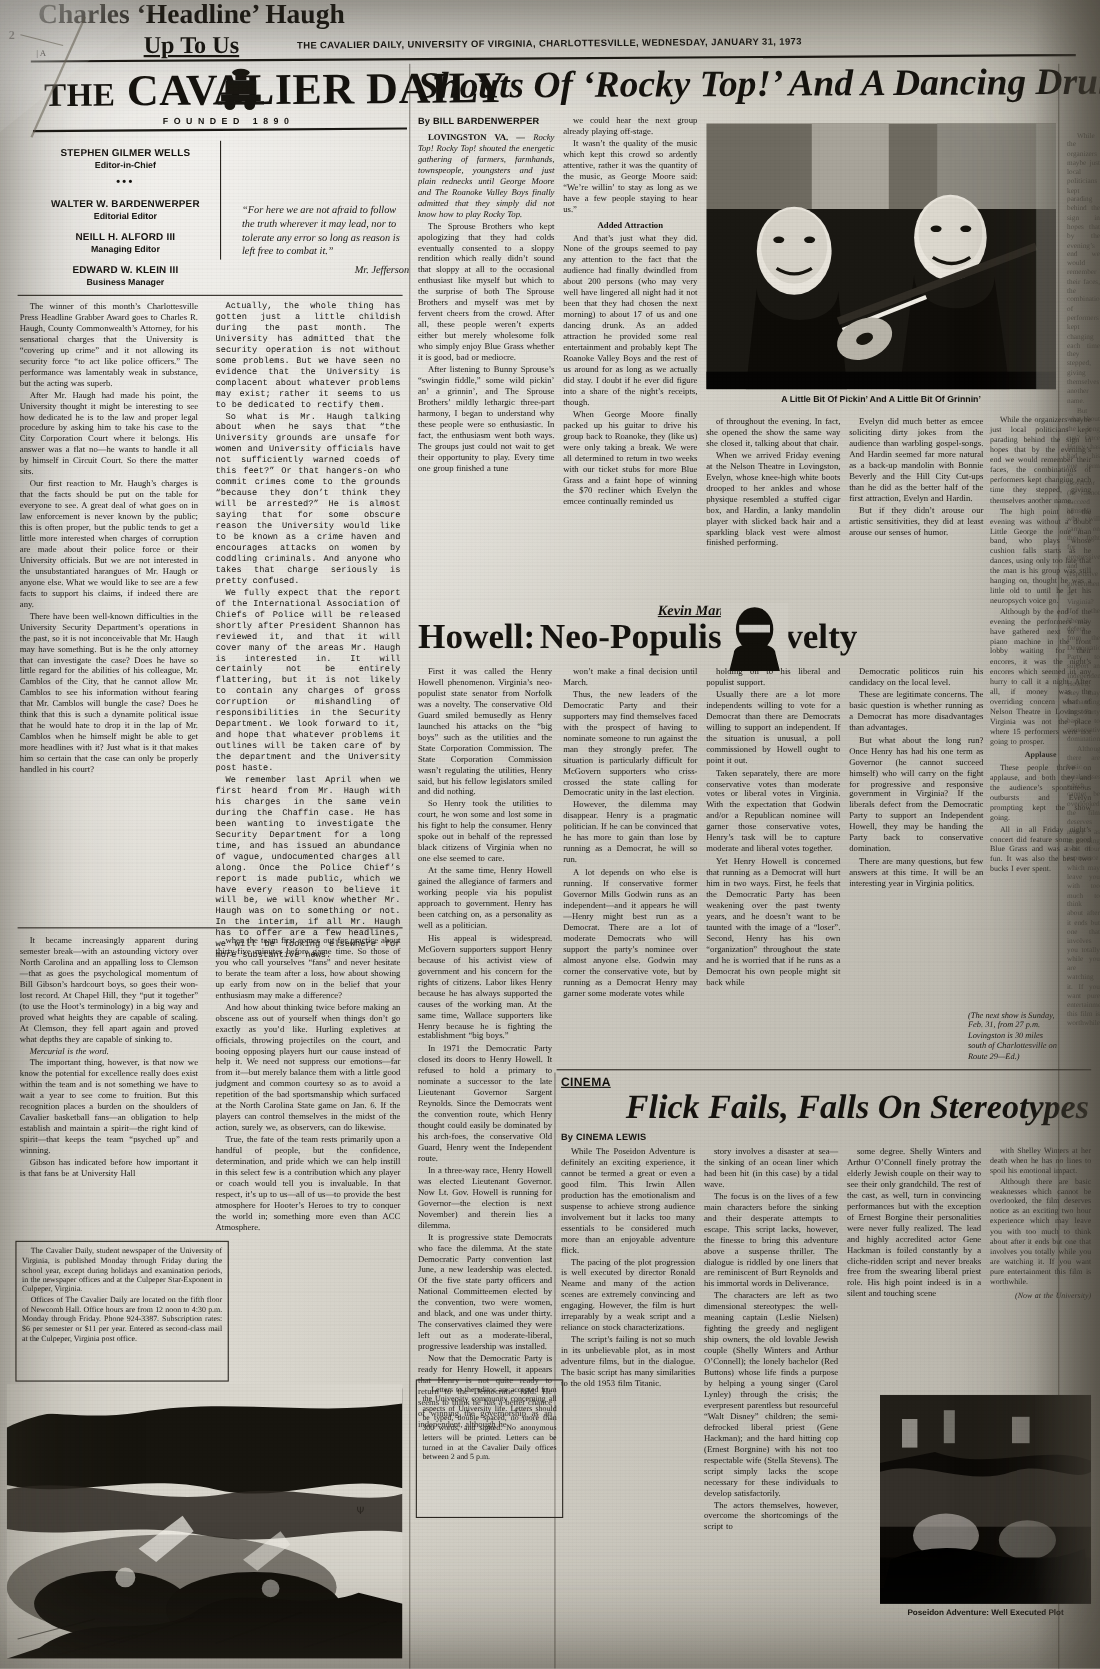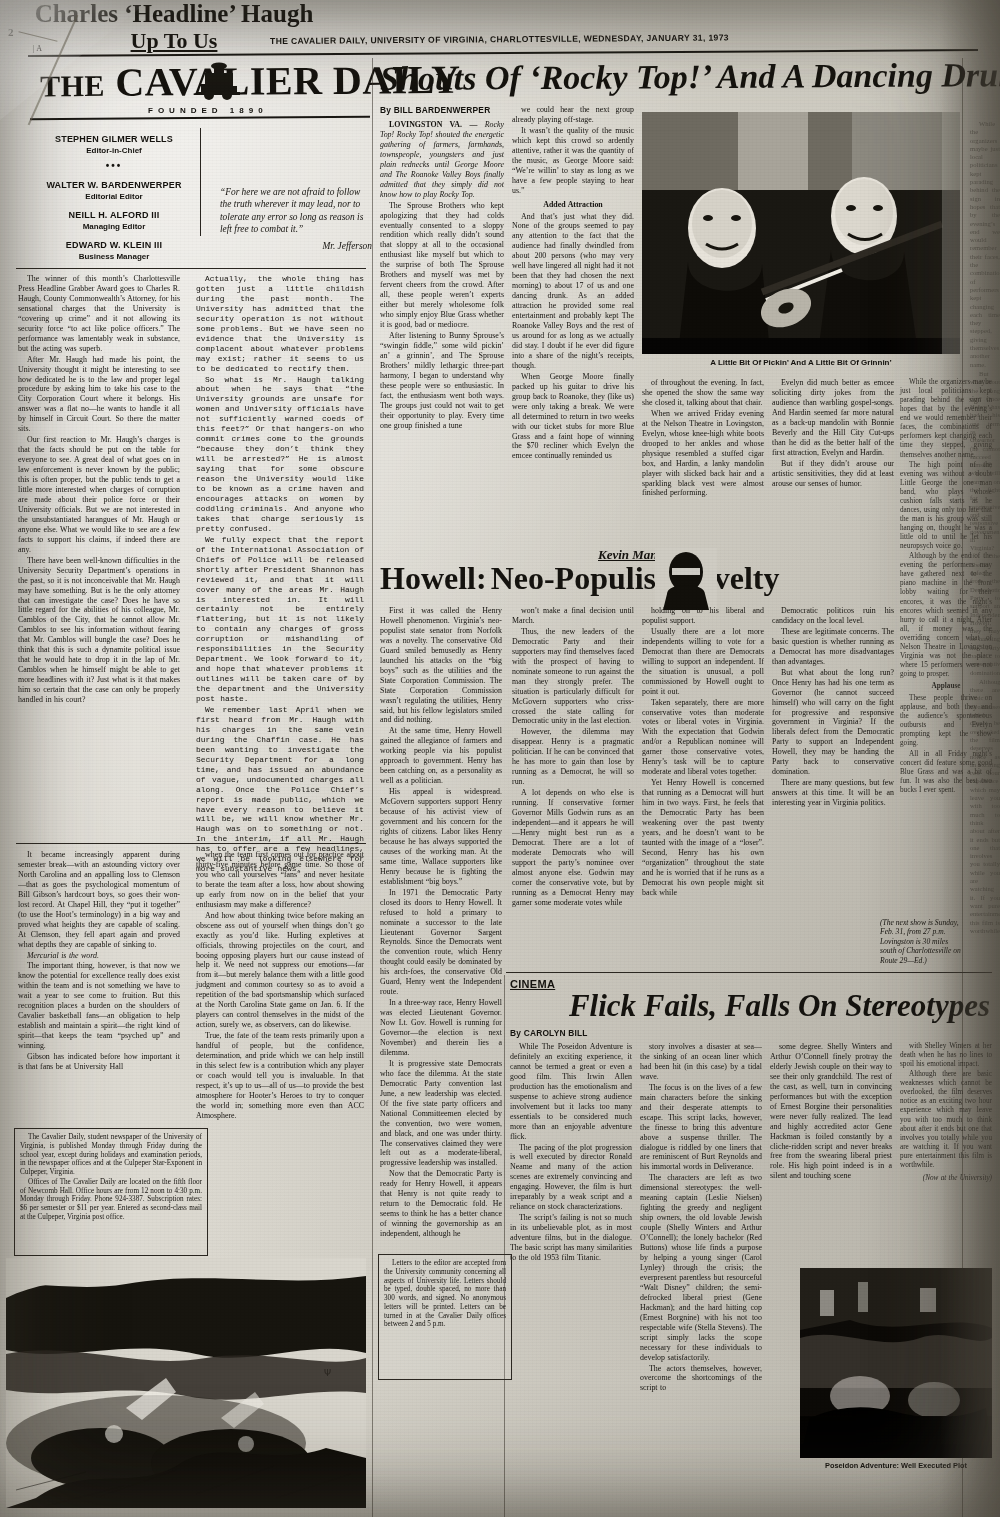--- a/index.html
+++ b/index.html
@@ -273,20 +273,21 @@
     <svg viewBox="0 0 62 62" width="62" height="62">
       <rect width="62" height="62" fill="#cfccc3"></rect>
       <ellipse cx="31" cy="24" rx="17" ry="20" fill="#12100b"></ellipse>
       <path d="M12,46 C12,34 50,34 50,46 L54,62 L8,62 Z" fill="#12100b"></path>
       <rect x="17" y="20" width="28" height="7" fill="#f0ede6" opacity=".85"></rect>
     </svg>
   </div>
 
   <div class="col body" style="left:380px;top:606px;width:122px;">
     <p>First it was called the Henry Howell phenomenon. Virginia’s neo-populist state senator from Norfolk was a novelty. The conservative Old Guard smiled bemusedly as Henry launched his attacks on the “big boys” such as the utilities and the State Corporation Commission. The State Corporation Commission wasn’t regulating the utilities, Henry said, but his fellow legislators smiled and did nothing.</p>
+    <p>So Henry took the utilities to court, he won some and lost some in his fight to help the consumer. Henry spoke out in behalf of the repressed black citizens of Virginia when no one else seemed to care.</p>
     <p>At the same time, Henry Howell gained the allegiance of farmers and working people via his populist approach to government. Henry has been catching on, as a personality as well as a politician.</p>
     <p>His appeal is widespread. McGovern supporters support Henry because of his activist view of government and his concern for the rights of citizens. Labor likes Henry because he has always supported the causes of the working man. At the same time, Wallace supporters like Henry because he is fighting the establishment “big boys.”</p>
     <p>In 1971 the Democratic Party closed its doors to Henry Howell. It refused to hold a primary to nominate a successor to the late Lieutenant Governor Sargent Reynolds. Since the Democrats went the convention route, which Henry thought could easily be dominated by his arch-foes, the conservative Old Guard, Henry went the Independent route.</p>
     <p>In a three-way race, Henry Howell was elected Lieutenant Governor. Now Lt. Gov. Howell is running for Governor—the election is next November) and therein lies a dilemma.</p>
     <p>It is progressive state Democrats who face the dilemma. At the state Democratic Party convention last June, a new leadership was elected. Of the five state party officers and National Committeemen elected by the convention, two were women, and black, and one was under thirty. The conservatives claimed they were left out as a moderate-liberal, progressive leadership was installed.</p>
     <p>Now that the Democratic Party is ready for Henry Howell, it appears that Henry is not quite ready to return to the Democratic fold. He seems to think he has a better chance of winning the governorship as an independent, although he</p>
   </div>
   <div class="col body" style="left:512px;top:606px;width:122px;">
     <p>won’t make a final decision until March.</p>
     <p>Thus, the new leaders of the Democratic Party and their supporters may find themselves faced with the prospect of having to nominate someone to run against the man they strongly prefer. The situation is particularly difficult for McGovern supporters who criss-crossed the state calling for Democratic unity in the last election.</p>
@@ -304,21 +305,21 @@
     <p>These are legitimate concerns. The basic question is whether running as a Democrat has more disadvantages than advantages.</p>
     <p>But what about the long run? Once Henry has had his one term as Governor (he cannot succeed himself) who will carry on the fight for progressive and responsive government in Virginia? If the liberals defect from the Democratic Party to support an Independent Howell, they may be handing the Party back to conservative domination.</p>
     <p>There are many questions, but few answers at this time. It will be an interesting year in Virginia politics.</p>
   </div>
 
   <div class="hrule" style="left:506px;top:972px;width:486px;"></div>
   <div class="smallcaps-label" style="position:absolute;left:510px;top:978px;">CINEMA</div>
 
   <div class="hl-ital" style="position:absolute;left:560px;top:988px;width:430px;font-size:31px;white-space:nowrap;text-align:right;">Flick Fails, Falls On Stereotypes</div>
 
-  <div class="byline" style="position:absolute;left:510px;top:1028px;width:120px;">By CAROLYN BILL</div>
+  <div class="byline" style="position:absolute;left:510px;top:1028px;width:120px;">By CINEMA LEWIS</div>
 
   <div class="col body" style="left:510px;top:1042px;width:122px;">
     <p>While The Poseidon Adventure is definitely an exciting experience, it cannot be termed a great or even a good film. This Irwin Allen production has the emotionalism and suspense to achieve strong audience involvement but it lacks too many essentials to be considered much more than an enjoyable adventure flick.</p>
     <p>The pacing of the plot progression is well executed by director Ronald Neame and many of the action scenes are extremely convincing and engaging. However, the film is hurt irreparably by a weak script and a reliance on stock characterizations.</p>
     <p>The script’s failing is not so much in its unbelievable plot, as in most adventure films, but in the dialogue. The basic script has many similarities to the old 1953 film Titanic.</p>
   </div>
   <div class="col body" style="left:640px;top:1042px;width:122px;">
     <p>story involves a disaster at sea—the sinking of an ocean liner which had been hit (in this case) by a tidal wave.</p>
     <p>The focus is on the lives of a few main characters before the sinking and their desperate attempts to escape. This script lacks, however, the finesse to bring this adventure above a suspense thriller. The dialogue is riddled by one liners that are reminiscent of Burt Reynolds and his immortal words in Deliverance.</p>
     <p>The characters are left as two dimensional stereotypes: the well-meaning captain (Leslie Nielsen) fighting the greedy and negligent ship owners, the old lovable Jewish couple (Shelly Winters and Arthur O’Connell); the lonely bachelor (Red Buttons) whose life finds a purpose by helping a young singer (Carol Lynley) through the crisis; the everpresent parentless but resourceful “Walt Disney” children; the semi-defrocked liberal priest (Gene Hackman); and the hard hitting cop (Ernest Borgnine) with his not too respectable wife (Stella Stevens). The script simply lacks the scope necessary for these individuals to develop satisfactorily.</p>

